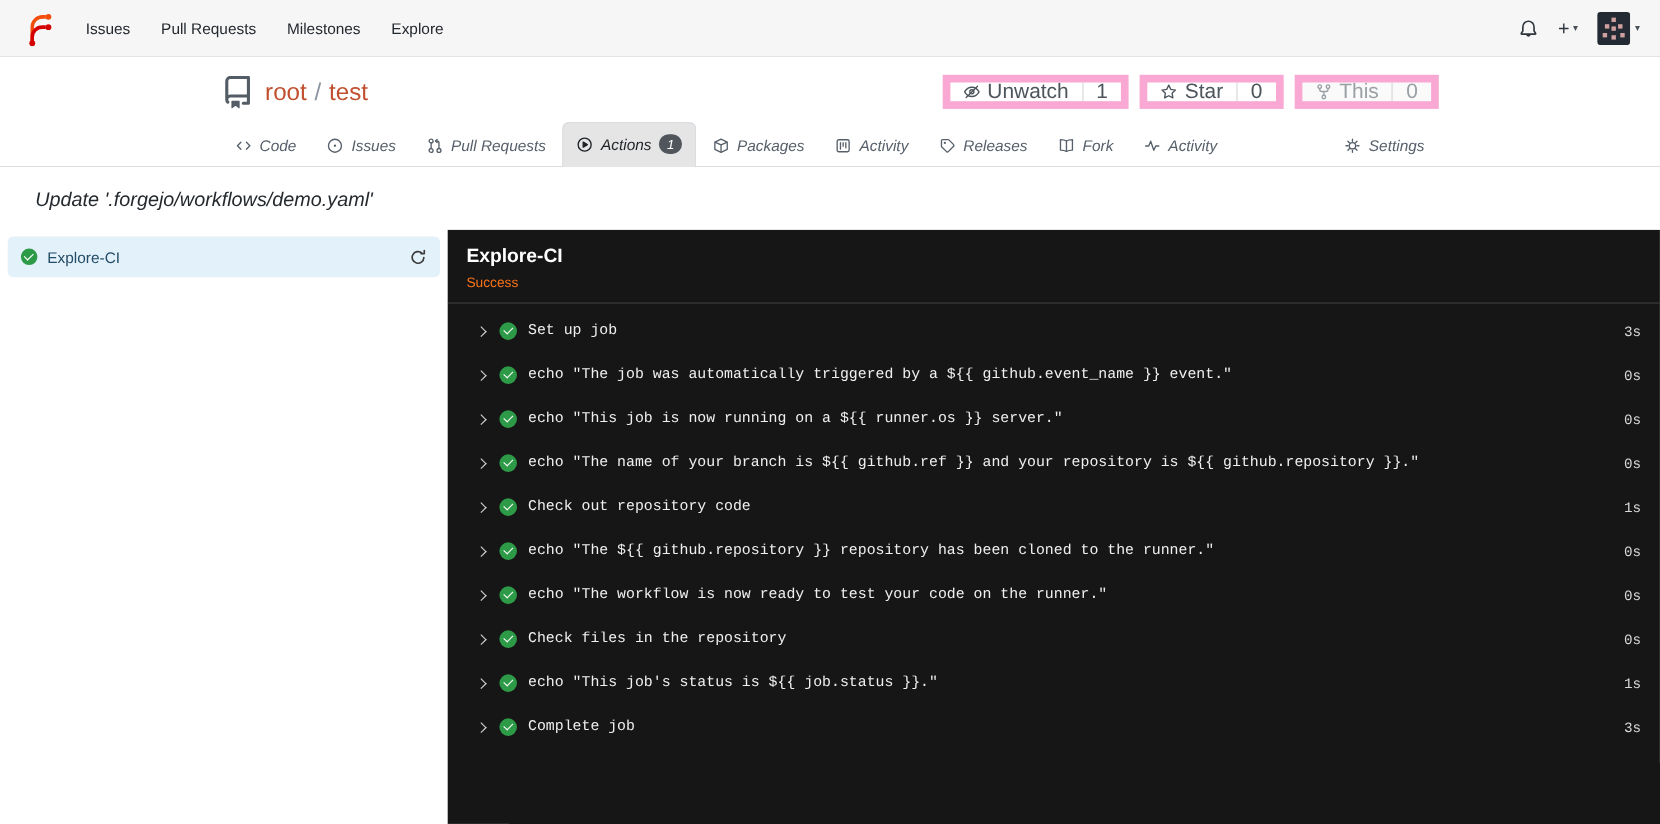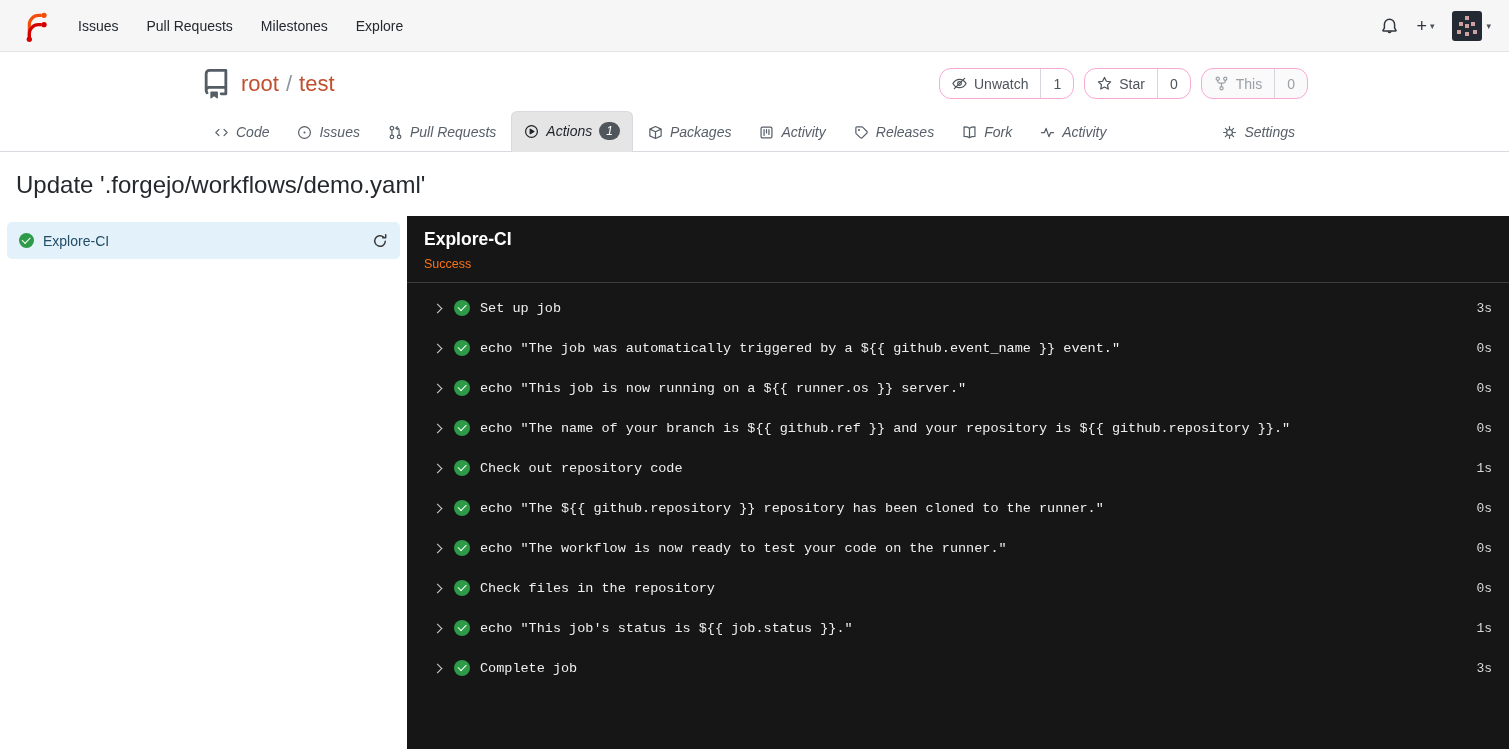--- a/index.html
+++ b/index.html
@@ -25,40 +25,40 @@
   .avatar-wrap { display:flex; align-items:center; gap:4px; }
 
   
   .repo-header { background:#ffffff; border-bottom:1px solid #d7dade; padding-top:16px; flex:none; }
   .container { width:1127px; margin:0 auto; padding:0 10px; }
   .repo-title-row { display:flex; align-items:center; gap:10px; }
   .repo-title { font-size:22px; font-weight:400; display:flex; align-items:center; gap:7px; }
   .repo-title a { color:#c0502f; }
   .repo-title .slash { color:#8c959f; }
   .repo-actions { margin-left:auto; display:flex; gap:10px; }
-  .btn-group { display:flex; align-items:stretch; border:1px solid #f9a8d4; border-radius:12px;
-    background:#fff; font-size:14px; color:#4c545c; overflow:hidden; height:31px; }
+  .btn-group { display:flex; align-items:stretch; border:7px solid #f9a8d4; border-radius:0;
+    background:#fff; font-size:19px; color:#4c545c; overflow:hidden; height:31px; }
   .btn-main { display:flex; align-items:center; gap:7px; padding:0 12px; }
   .btn-count { display:flex; align-items:center; padding:0 12px; border-left:1px solid #d3d6da; }
   .btn-group.disabled { color:#9aa0a6; background:#fafafa; }
 
   .repo-tabs { display:flex; align-items:flex-end; margin-top:12px; gap:2px; }
   .tab { display:flex; align-items:center; gap:7px; font-size:14px; color:#57606a;
     padding:10px 12px 11px; border:1px solid transparent; border-bottom:none;
     border-radius:6px 6px 0 0;font-style:italic; }
   .tab.active { background:#e5e5e5; border-color:#d7dade; color:#1f2328; margin-bottom:-1px;
     padding-bottom:12px; }
   .tab-badge { background:#51565c; color:#fff; font-size:12px; line-height:1;
     padding:3px 7px; border-radius:9px; }
   .tab-settings { margin-left:auto; }
   .ticon { flex:none; }
 
   
   .run-view { flex:1; display:flex; flex-direction:column; min-height:0; background:#fff; }
-  .run-title { font-size:24px; font-weight:400; color:#24292e; padding:19px 16px 17px; flex:none; }
+  .run-title { font-size:18px; font-weight:400; color:#24292e; padding:19px 32px 17px; flex:none;font-style:italic; }
   .run-body { flex:1; display:flex; min-height:0; }
 
   .job-sidebar { width:407px; flex:none; padding:6px 7px; background:#fff; }
   .job-item { display:flex; align-items:center; gap:9px; height:37px; padding:0 12px;
     border-radius:5px; background:#e3f1fa; color:#234c66; font-size:14px; cursor:pointer; }
   .job-item .job-name { flex:1; }
   .rerun-btn { background:none; border:none; cursor:pointer; display:flex; align-items:center; }
 
   .run-panel { flex:1; background:#161616; color:#efefef; display:flex; flex-direction:column;
     min-width:0; overflow:hidden; }

